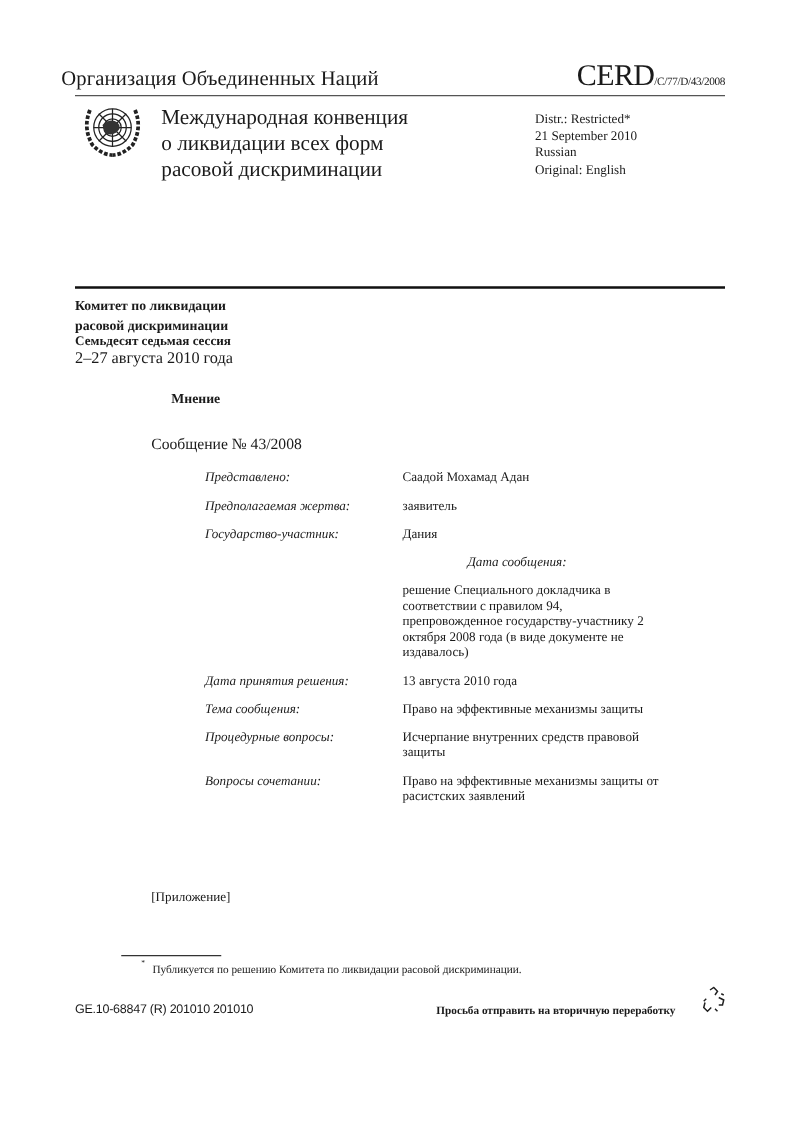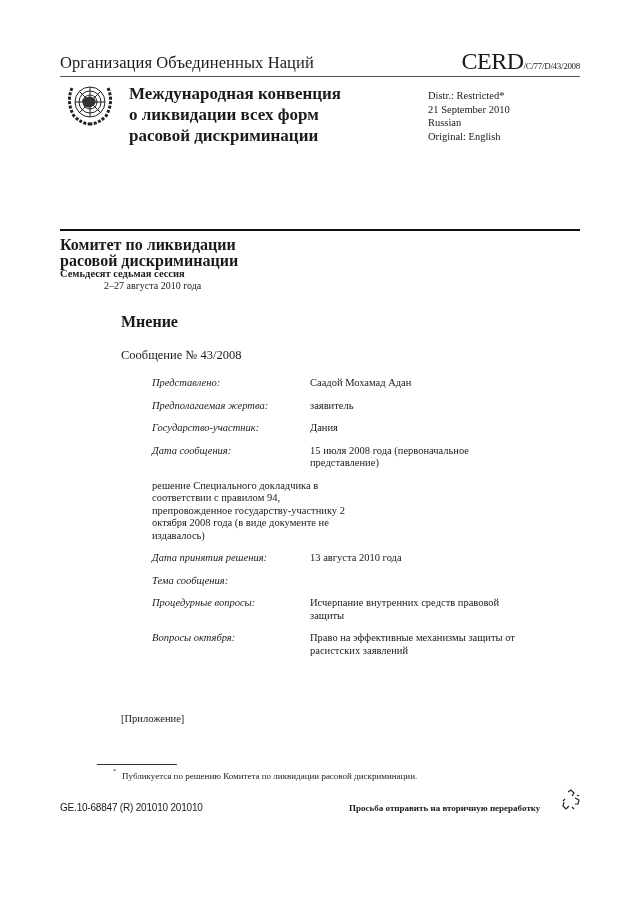--- a/index.html
+++ b/index.html
@@ -1,41 +1,41 @@
 <!DOCTYPE html>
 <html><head>
 <meta charset="utf-8">
 <style>
   html, body { margin: 0; padding: 0; background: #ffffff; }
   body { width: 640px; height: 905px; position: relative; overflow: hidden;
          font-family: "Liberation Serif", "DejaVu Serif", serif; color: #1a1a1a; }
   .abs { position: absolute; }
 
-  .org-name { left: 60px; top: 53px; font-size: 16.5px; letter-spacing: 0.1px; }
+  .org-name { left: 49px; top: 53px; font-size: 16.5px; letter-spacing: 0.1px; }
   .symbol { right: 60px; top: 48px; white-space: nowrap; }
   .symbol .big { font-size: 24px; letter-spacing: -0.5px; }
   .symbol .small { font-size: 9px; letter-spacing: -0.3px; }
   .rule-top { left: 60px; top: 76px; width: 520px; height: 1px; background: #555; }
 
   .emblem { left: 62px; top: 80px; width: 56px; height: 48px; }
-  .conv-title { left: 129px; top: 83px; font-size: 17px; font-weight: bold; line-height: 21px; }
+  .conv-title { left: 129px; top: 83px; font-size: 17px; font-weight: normal; line-height: 21px; }
 
   .distr { left: 428px; top: 89px; font-size: 10.5px; line-height: 13.5px; }
 
   .rule-mid { left: 60px; top: 229px; width: 520px; height: 2px; background: #111; }
 
-  .committee { left: 60px; top: 237px; font-size: 16px; font-weight: bold; line-height: 16px; }
+  .committee { left: 60px; top: 237px; font-size: 11px; font-weight: bold; line-height: 16px; }
   .session { left: 60px; top: 268px; font-size: 10.5px; font-weight: bold; line-height: 12px; }
-  .dates { left: 60px; top: 280px; font-size: 10px; line-height: 12px; margin-left: 44px; }
+  .dates { left: 60px; top: 280px; font-size: 13px; line-height: 12px; }
 
-  .opinion { left: 121px; top: 313px; font-size: 16px; font-weight: bold; }
+  .opinion { left: 137px; top: 313px; font-size: 11px; font-weight: bold; }
   .comm-no { left: 121px; top: 348px; font-size: 12.5px; font-weight: normal; }
 
   .details { left: 152px; top: 377px; width: 380px; font-size: 10.5px; line-height: 12.5px; }
-  .row { display: flex; margin-bottom: 10px; }
+  .row { display: flex; margin-bottom: 10px; justify-content: flex-end; }
   .row .lbl { width: 158px; flex: none; font-style: italic; }
   .row .val { width: 210px; }
 
   .annex { left: 121px; top: 713px; font-size: 10.5px; }
   .fn-rule { left: 97px; top: 764px; width: 80px; height: 1px; background: #333; }
   .footnote { left: 113px; top: 770px; font-size: 9px; }
   .footnote sup { font-size: 6px; position: relative; top: -2px; margin-right: 6px; }
 
   .jobno { left: 60px; top: 802px; font-size: 10px; font-family: "Liberation Sans", "DejaVu Sans", sans-serif; letter-spacing: -0.2px; }
   .recycle-text { left: 349px; top: 803px; font-size: 9px; font-weight: bold; }
@@ -100,38 +100,38 @@
   <div class="row">
     <div class="lbl">Предполагаемая жертва:</div>
     <div class="val">заявитель</div>
   </div>
   <div class="row">
     <div class="lbl">Государство-участник:</div>
     <div class="val">Дания</div>
   </div>
   <div class="row">
     <div class="lbl">Дата сообщения:</div>
-    <div class="val">15 июля 2008 года (первоначальное представление)</div>
   </div>
   <div class="row">
     <div class="val">решение Специального докладчика в соответствии с правилом 94, препровожденное государству-участнику 2 октября 2008 года (в виде документе не издавалось)</div>
   </div>
   <div class="row">
     <div class="lbl">Дата принятия решения:</div>
     <div class="val">13 августа 2010 года</div>
   </div>
   <div class="row">
     <div class="lbl">Тема сообщения:</div>
+    <div class="val">Право на эффективные механизмы защиты</div>
   </div>
   <div class="row">
     <div class="lbl">Процедурные вопросы:</div>
     <div class="val">Исчерпание внутренних средств правовой защиты</div>
   </div>
   <div class="row">
-    <div class="lbl">Вопросы октября:</div>
+    <div class="lbl">Вопросы сочетании:</div>
     <div class="val">Право на эффективные механизмы защиты от расистских заявлений</div>
   </div>
   <div class="row">
   </div>
 </div>
 
 <div class="abs annex">[Приложение]</div>
 
 <div class="abs fn-rule"></div>
 <div class="abs footnote">

